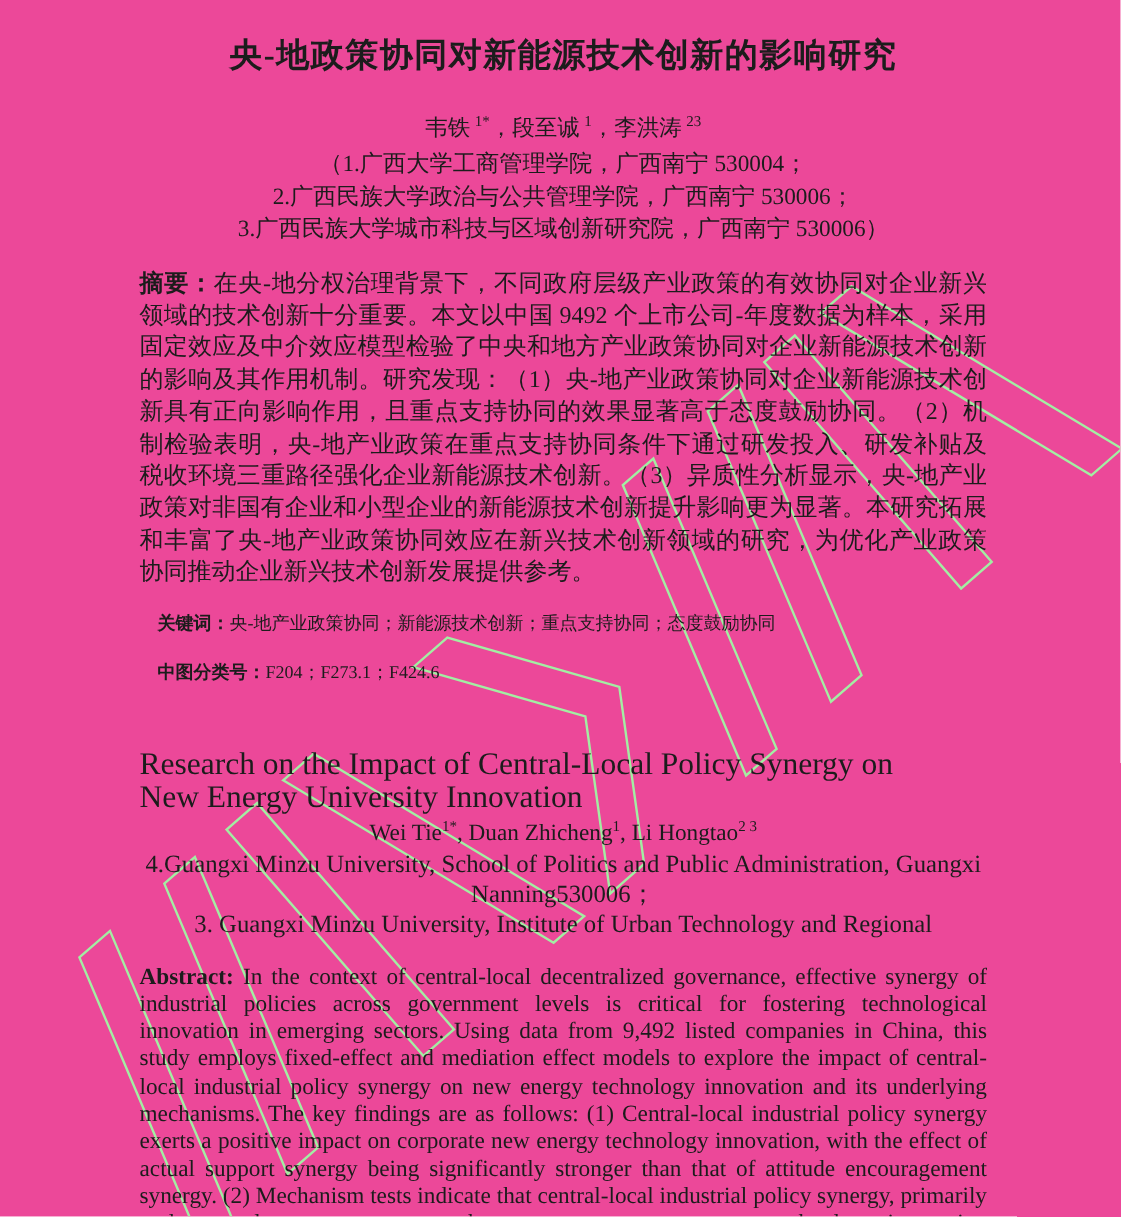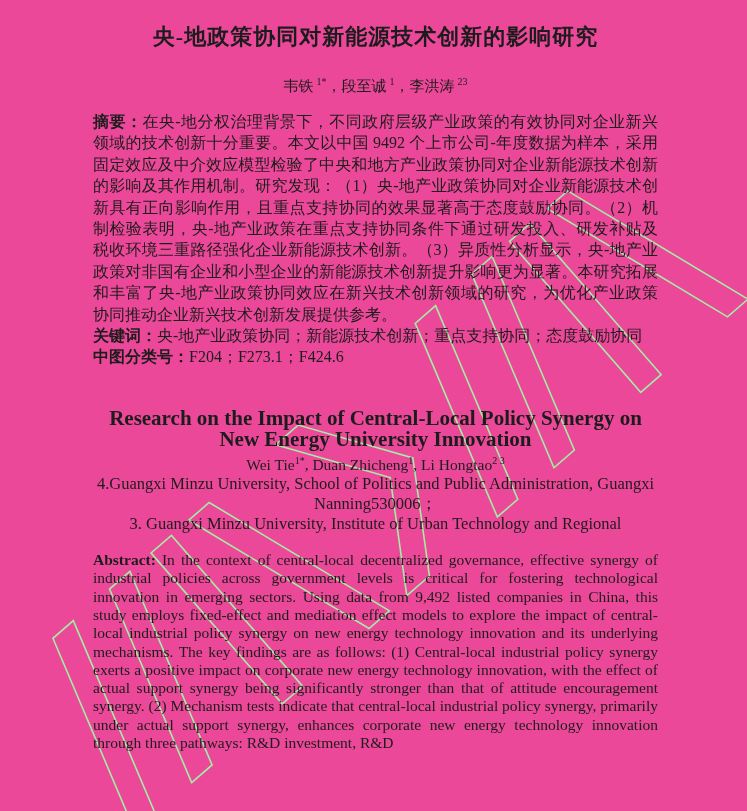--- a/index.html
+++ b/index.html
@@ -29,26 +29,26 @@
   .zh-authors sup { font-size:10px; margin-left:3px; }
   .zh-affils {
     margin-top:3px; font-size:15.5px; line-height:21.5px; text-align:center;
   }
   .zh-abstract {
     margin-top:15px; font-size:16px; line-height:21.4px;
     text-align:justify; text-justify:inter-ideograph;
   }
   .zh-abstract b, .meta-line b { font-weight:bold; }
   .meta-line {
-    margin:0; font-size:16px; line-height:21.4px; text-align:left;
+    margin:12px; font-size:12px; line-height:21.4px; text-align:left;
   }
   .en-title {
     margin:40px 0 0 0;
     font-size:21px; line-height:21.5px;
-    font-weight:bold; text-align:center;
+    font-weight:normal; text-align:left;
   }
   .en-authors {
     margin-top:0; font-size:15.5px; line-height:19px; text-align:center;
   }
   .en-authors sup { font-size:10px; }
   .en-affils {
     margin-top:0; font-size:16.5px; line-height:20px; text-align:center;
   }
   .en-abstract {
     margin-top:17px; font-size:15.5px; line-height:18.3px;
@@ -74,20 +74,25 @@
       <path d="M740,-200 L805,0 L832,0 L767,-200 Z"></path>
     </g>
   </svg>
 
   <div class="content">
 
     <h1 class="zh-title">央-地政策协同对新能源技术创新的影响研究</h1>
 
     <p class="zh-authors"><span>韦铁</span><sup>1*</sup><span>，</span><span>段至诚</span><sup>1</sup><span>，</span><span>李洪涛</span><sup>23</sup></p>
 
+    <div class="zh-affils">
+      <p>（1.广西大学工商管理学院，广西南宁 530004；</p>
+      <p>2.广西民族大学政治与公共管理学院，广西南宁 530006；</p>
+      <p>3.广西民族大学城市科技与区域创新研究院，广西南宁 530006）</p>
+    </div>
 
     <p class="zh-abstract"><b>摘要：</b><span>在央-地分权治理背景下，不同政府层级产业政策的有效协同对企业新兴领域的技术创新十分重要。本文以中国 9492 个上市公司-年度数据为样本，采用固定效应及中介效应模型检验了中央和地方产业政策协同对企业新能源技术创新的影响及其作用机制。研究发现：（1）央-地产业政策协同对企业新能源技术创新具有正向影响作用，且重点支持协同的效果显著高于态度鼓励协同。（2）机制检验表明，央-地产业政策在重点支持协同条件下通过研发投入、研发补贴及税收环境三重路径强化企业新能源技术创新。（3）异质性分析显示，央-地产业政策对非国有企业和小型企业的新能源技术创新提升影响更为显著。本研究拓展和丰富了央-地产业政策协同效应在新兴技术创新领域的研究，为优化产业政策协同推动企业新兴技术创新发展提供参考。</span></p>
 
     <p class="meta-line"><b>关键词：</b><span>央-地产业政策协同；新能源技术创新；重点支持协同；态度鼓励协同</span></p>
 
     <p class="meta-line"><b>中图分类号：</b><span>F204；F273.1；F424.6</span></p>
 
     <h2 class="en-title">
       <span>Research on the Impact of Central-Local Policy Synergy on</span><br>
       <span>New Energy University Innovation</span>

